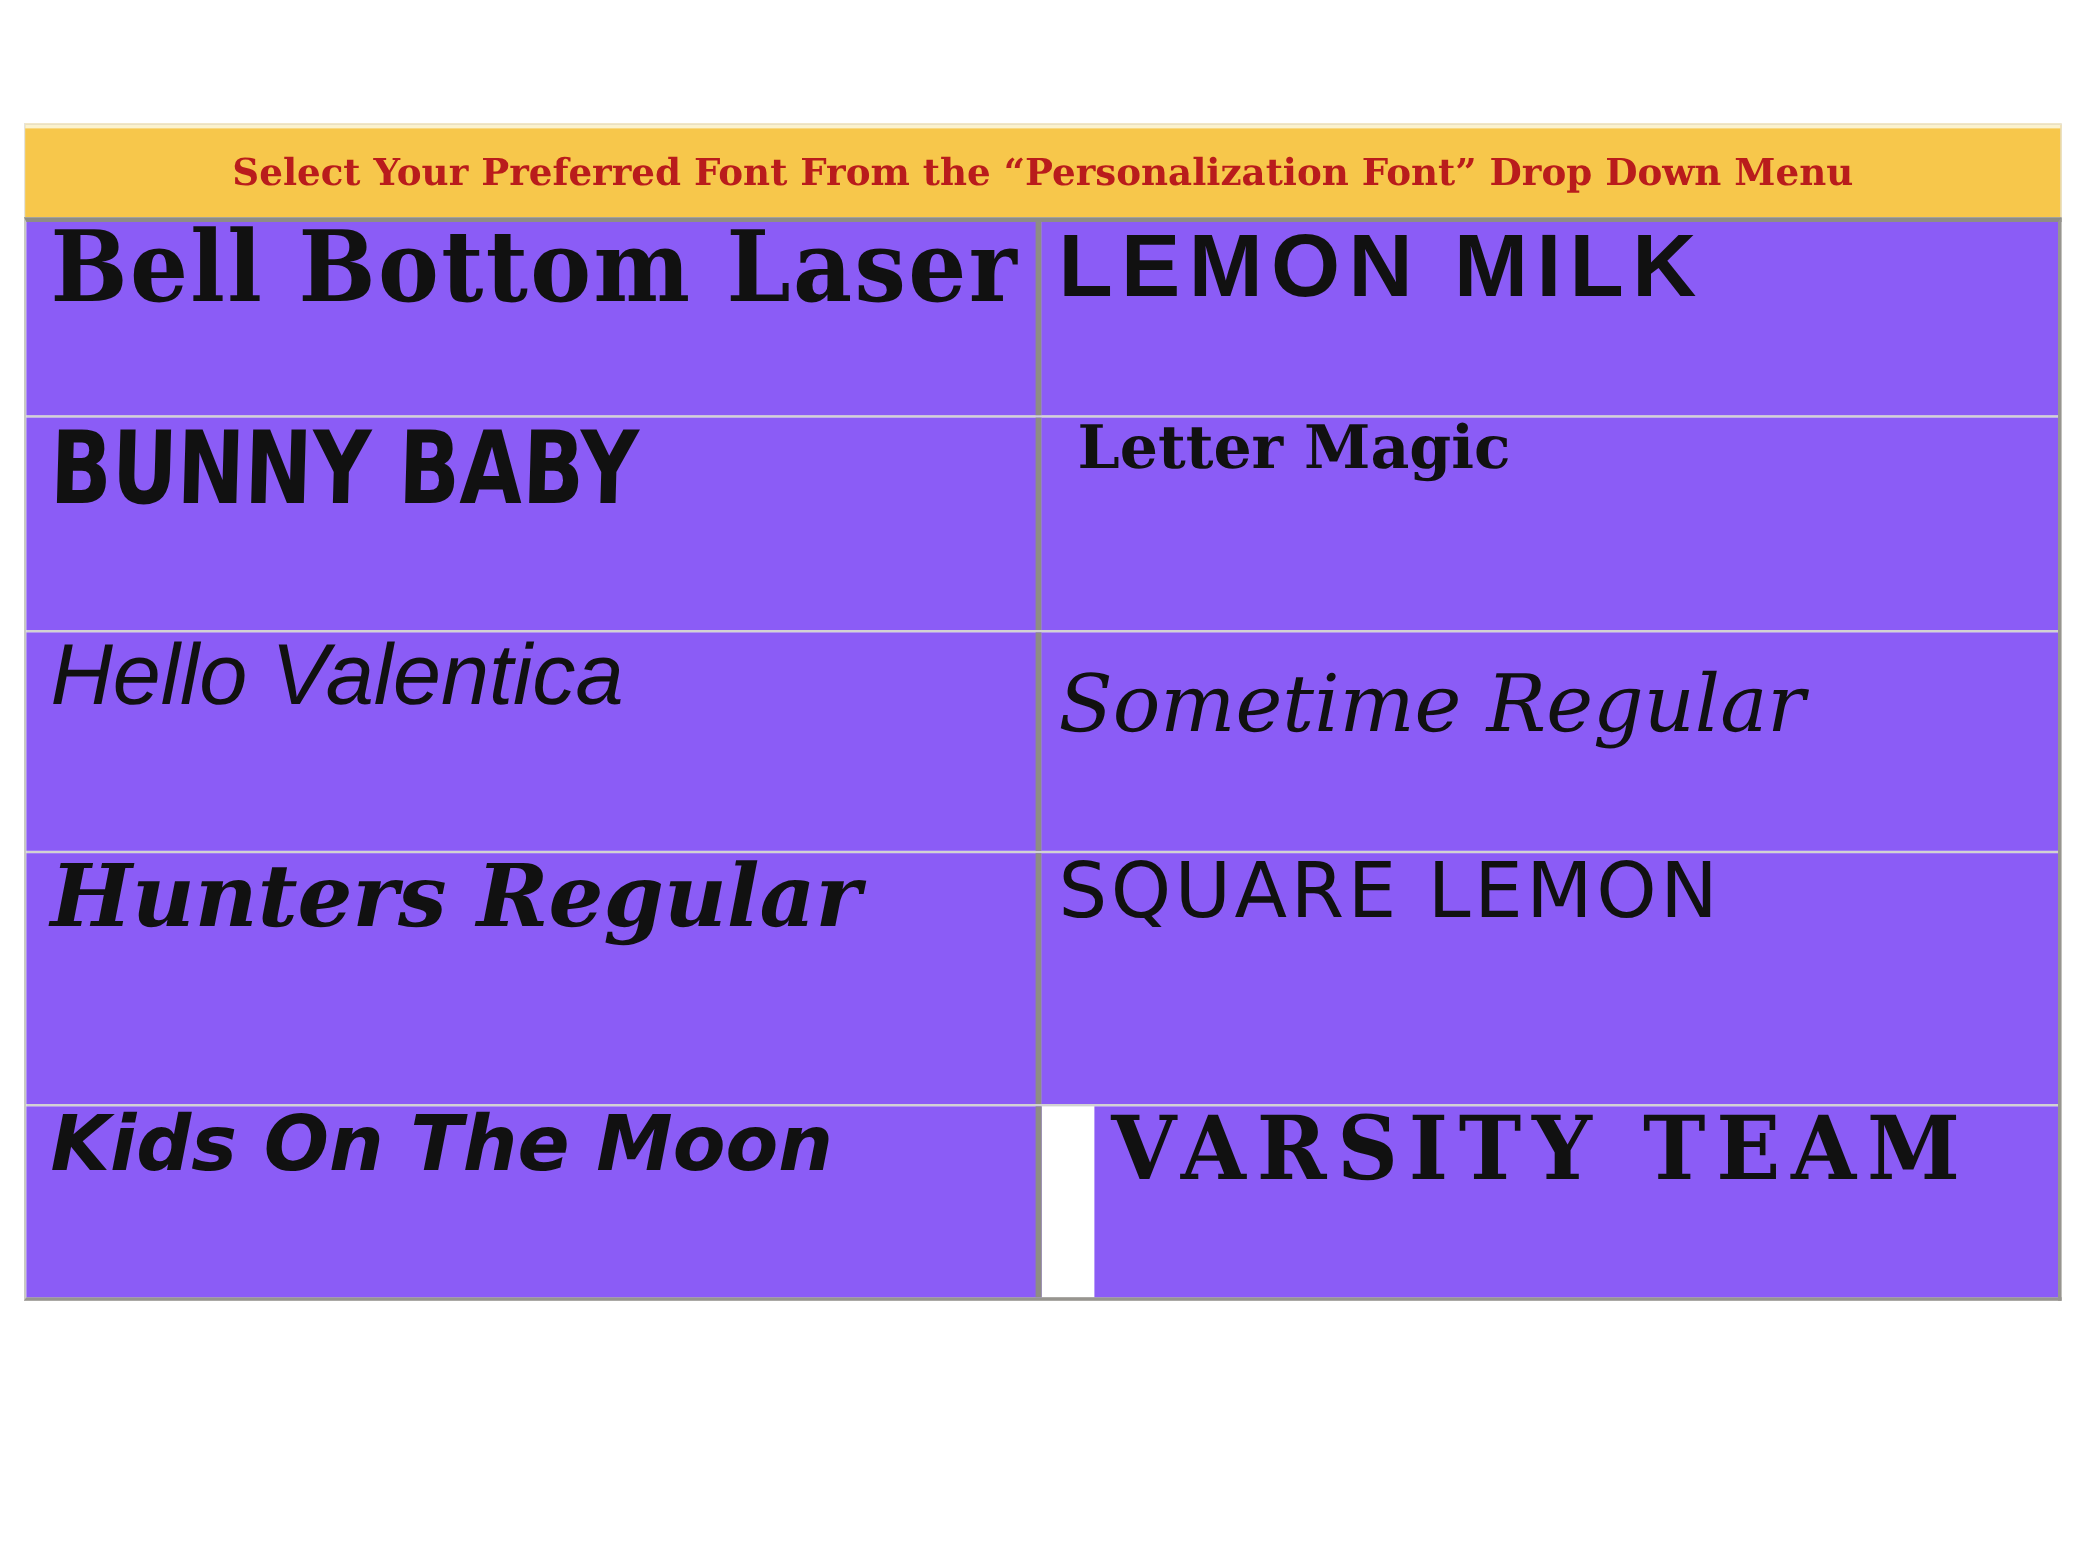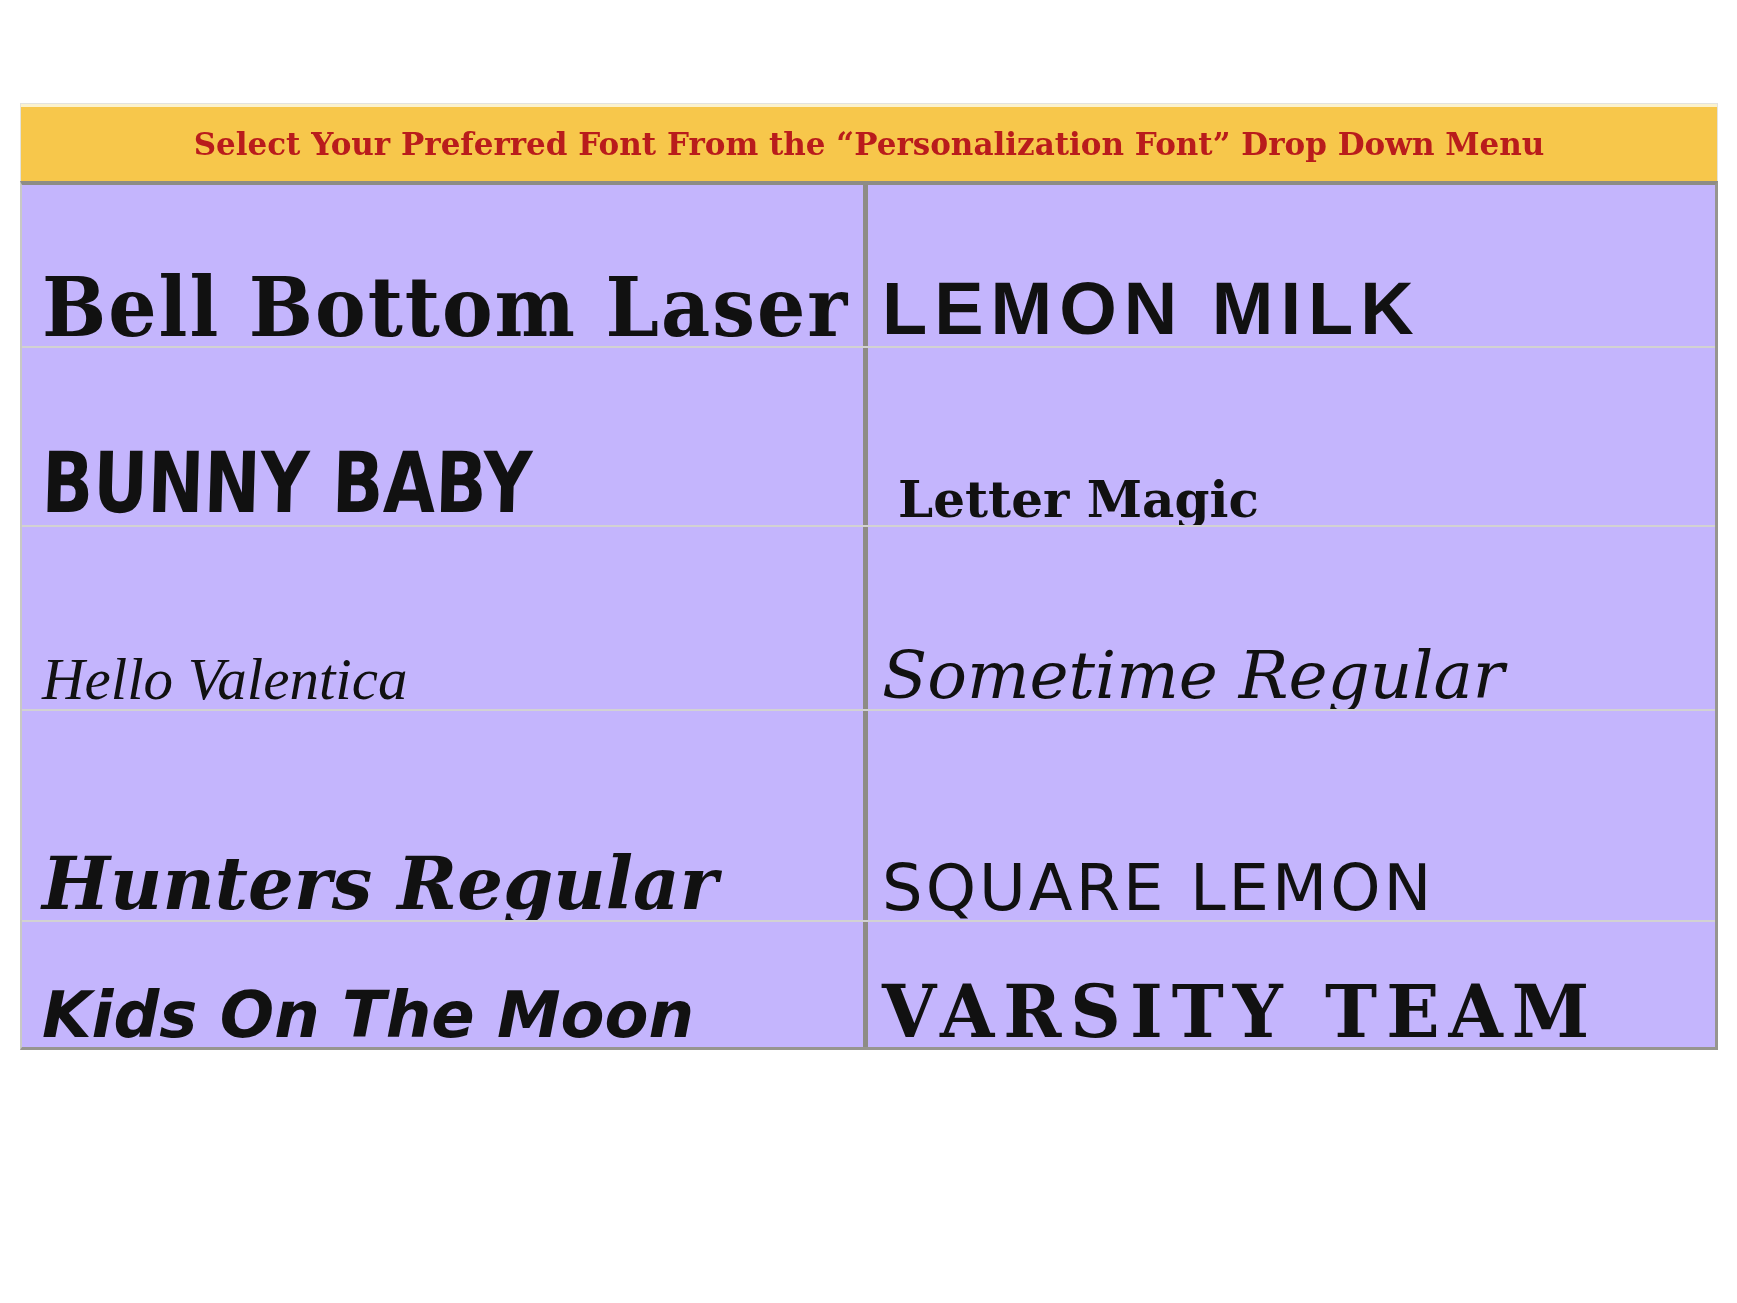--- a/index.html
+++ b/index.html
@@ -25,35 +25,35 @@
   .font-table {
     border-top:4px solid #8E8C85;
     border-bottom:3px solid #97958F;
     border-left:2px solid #C9C9C4;
     border-right:3px solid #97958F;
     background:#ffffff;
   }
   .row { display:flex; border-bottom:2px solid #D2D2D2; }
   .row:last-child { border-bottom:none; }
   .row-1 { height:163px; } .row-2 { height:179px; } .row-3 { height:184px; }
-  .row-4 { height:211px; } .row-5 { height:125px; }
-  .cell { display:flex; align-items:flex-end; overflow:hidden; background:#c4b5fd; }
+  .row-4 { height:211px; } .row-5 { height:159px;gap:44px; }
+  .cell { display:flex; align-items:flex-start; overflow:hidden; background:#8b5cf6; }
   .cell.left  { width:846px; border-right:5px solid #8E8C85; padding-left:20px; }
   .cell.right { flex:1; padding-left:14px; }
   .sample { color:#111111; white-space:nowrap; line-height:1; }
 
   
   .f-bell     { font-family:"DejaVu Serif", serif; font-weight:900; font-size:76px;
                 letter-spacing:2px; transform:scaleY(1.08); transform-origin:left center; }
   .f-lemon    { font-family:"Liberation Sans", sans-serif; font-weight:bold; font-size:74px;
                 letter-spacing:7px; }
   .f-bunny    { font-family:"DejaVu Sans", sans-serif; font-weight:bold; font-size:84px;
                 transform:scaleX(0.80) skewX(-2deg); transform-origin:left center; }
   .f-magic    { font-family:"DejaVu Serif", serif; font-weight:bold; font-size:50px;margin-left:16px; }
-  .f-valentica{ font-family:Liberation Serif, serif; font-style:italic; font-size:59px;margin-top:16px; }
+  .f-valentica{ font-family:Liberation Sans, sans-serif; font-style:italic; font-size:72px; }
   .f-sometime { font-family:"DejaVu Serif", serif; font-style:italic; font-size:66px;margin-top:27px; }
   .f-hunters  { font-family:"DejaVu Serif", serif; font-style:italic; font-weight:bold;
                 font-size:72px; }
   .f-square   { font-family:"DejaVu Sans", sans-serif; font-size:64px; letter-spacing:3px; }
   .f-kids     { font-family:"DejaVu Sans", sans-serif; font-weight:bold; font-style:italic;
                 font-size:64px; }
   .f-varsity  { font-family:"DejaVu Serif", serif; font-weight:900; font-size:70px;
                 letter-spacing:9px; transform:scaleY(1.05); transform-origin:left center; }
 </style>
 </head>

